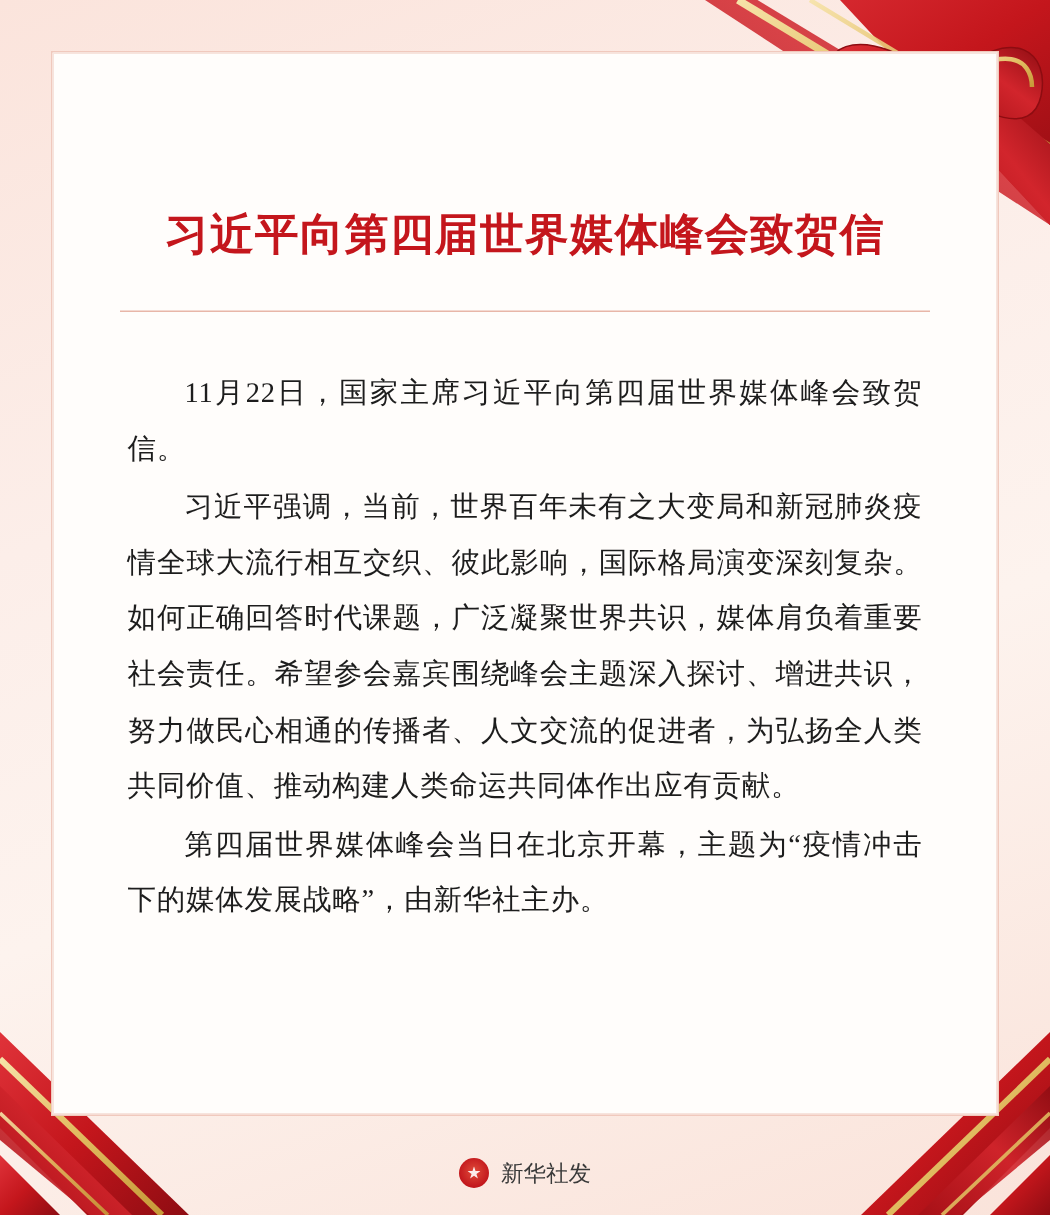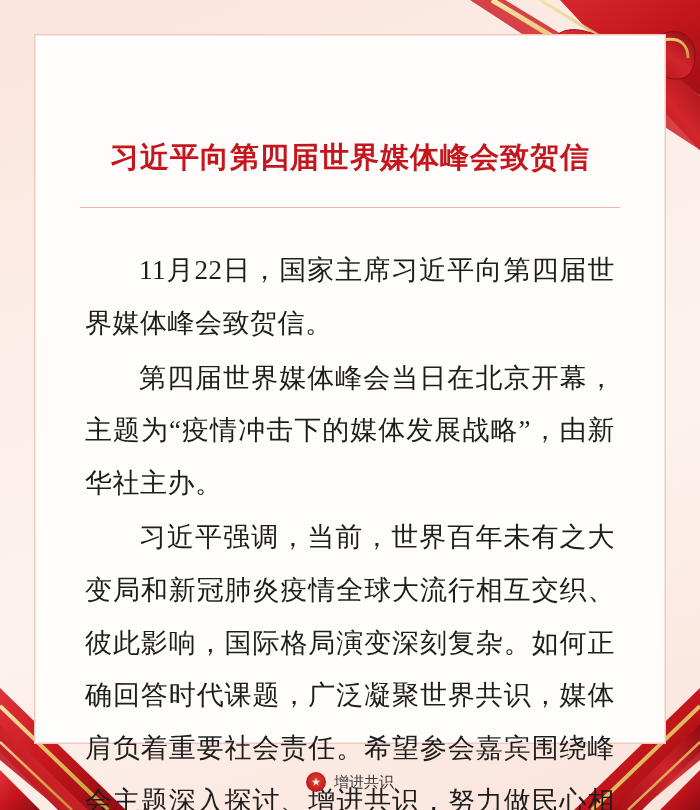--- a/index.html
+++ b/index.html
@@ -59,21 +59,21 @@
     background: #e8b6a8;
     margin: 32px auto 0 auto;
   }
 
   .body {
     margin-top: 36px;
     padding: 0 6px;
   }
 
   .para {
-    font-size: 27px;
+    font-size: 19px;
     line-height: 1.95;
     color: #1d1d1d;
     text-align: justify;
     text-indent: 2em;
     margin: 0 0 2px 0;
     letter-spacing: 0.5px;
   }
 
   
   .footer {
@@ -172,25 +172,25 @@
   </svg>
 
   <div class="card">
     <div class="card-inner">
 
       <h1 class="title">习近平向第四届世界媒体峰会致贺信</h1>
       <div class="title-rule"></div>
 
       <div class="body">
         <p class="para">11月22日，国家主席习近平向第四届世界媒体峰会致贺信。</p>
+        <p class="para">习近平强调，当前，世界百年未有之大变局和新冠肺炎疫情全球大流行相互交织、彼此影响，国际格局演变深刻复杂。如何正确回答时代课题，广泛凝聚世界共识，媒体肩负着重要社会责任。希望参会嘉宾围绕峰会主题深入探讨、增进共识，努力做民心相通的传播者、人文交流的促进者，为弘扬全人类共同价值、推动构建人类命运共同体作出应有贡献。</p>
         <p class="para">第四届世界媒体峰会当日在北京开幕，主题为“疫情冲击下的媒体发展战略”，由新华社主办。</p>
-        <p class="para">习近平强调，当前，世界百年未有之大变局和新冠肺炎疫情全球大流行相互交织、彼此影响，国际格局演变深刻复杂。如何正确回答时代课题，广泛凝聚世界共识，媒体肩负着重要社会责任。希望参会嘉宾围绕峰会主题深入探讨、增进共识，努力做民心相通的传播者、人文交流的促进者，为弘扬全人类共同价值、推动构建人类命运共同体作出应有贡献。</p>
       </div>
 
     </div>
   </div>
 
   <div class="footer">
     <span class="logo"></span>
-    <span class="credit">增进共识</span>
+    <span class="credit">新华社发</span>
   </div>
 
 </div>
 
 </body></html>

